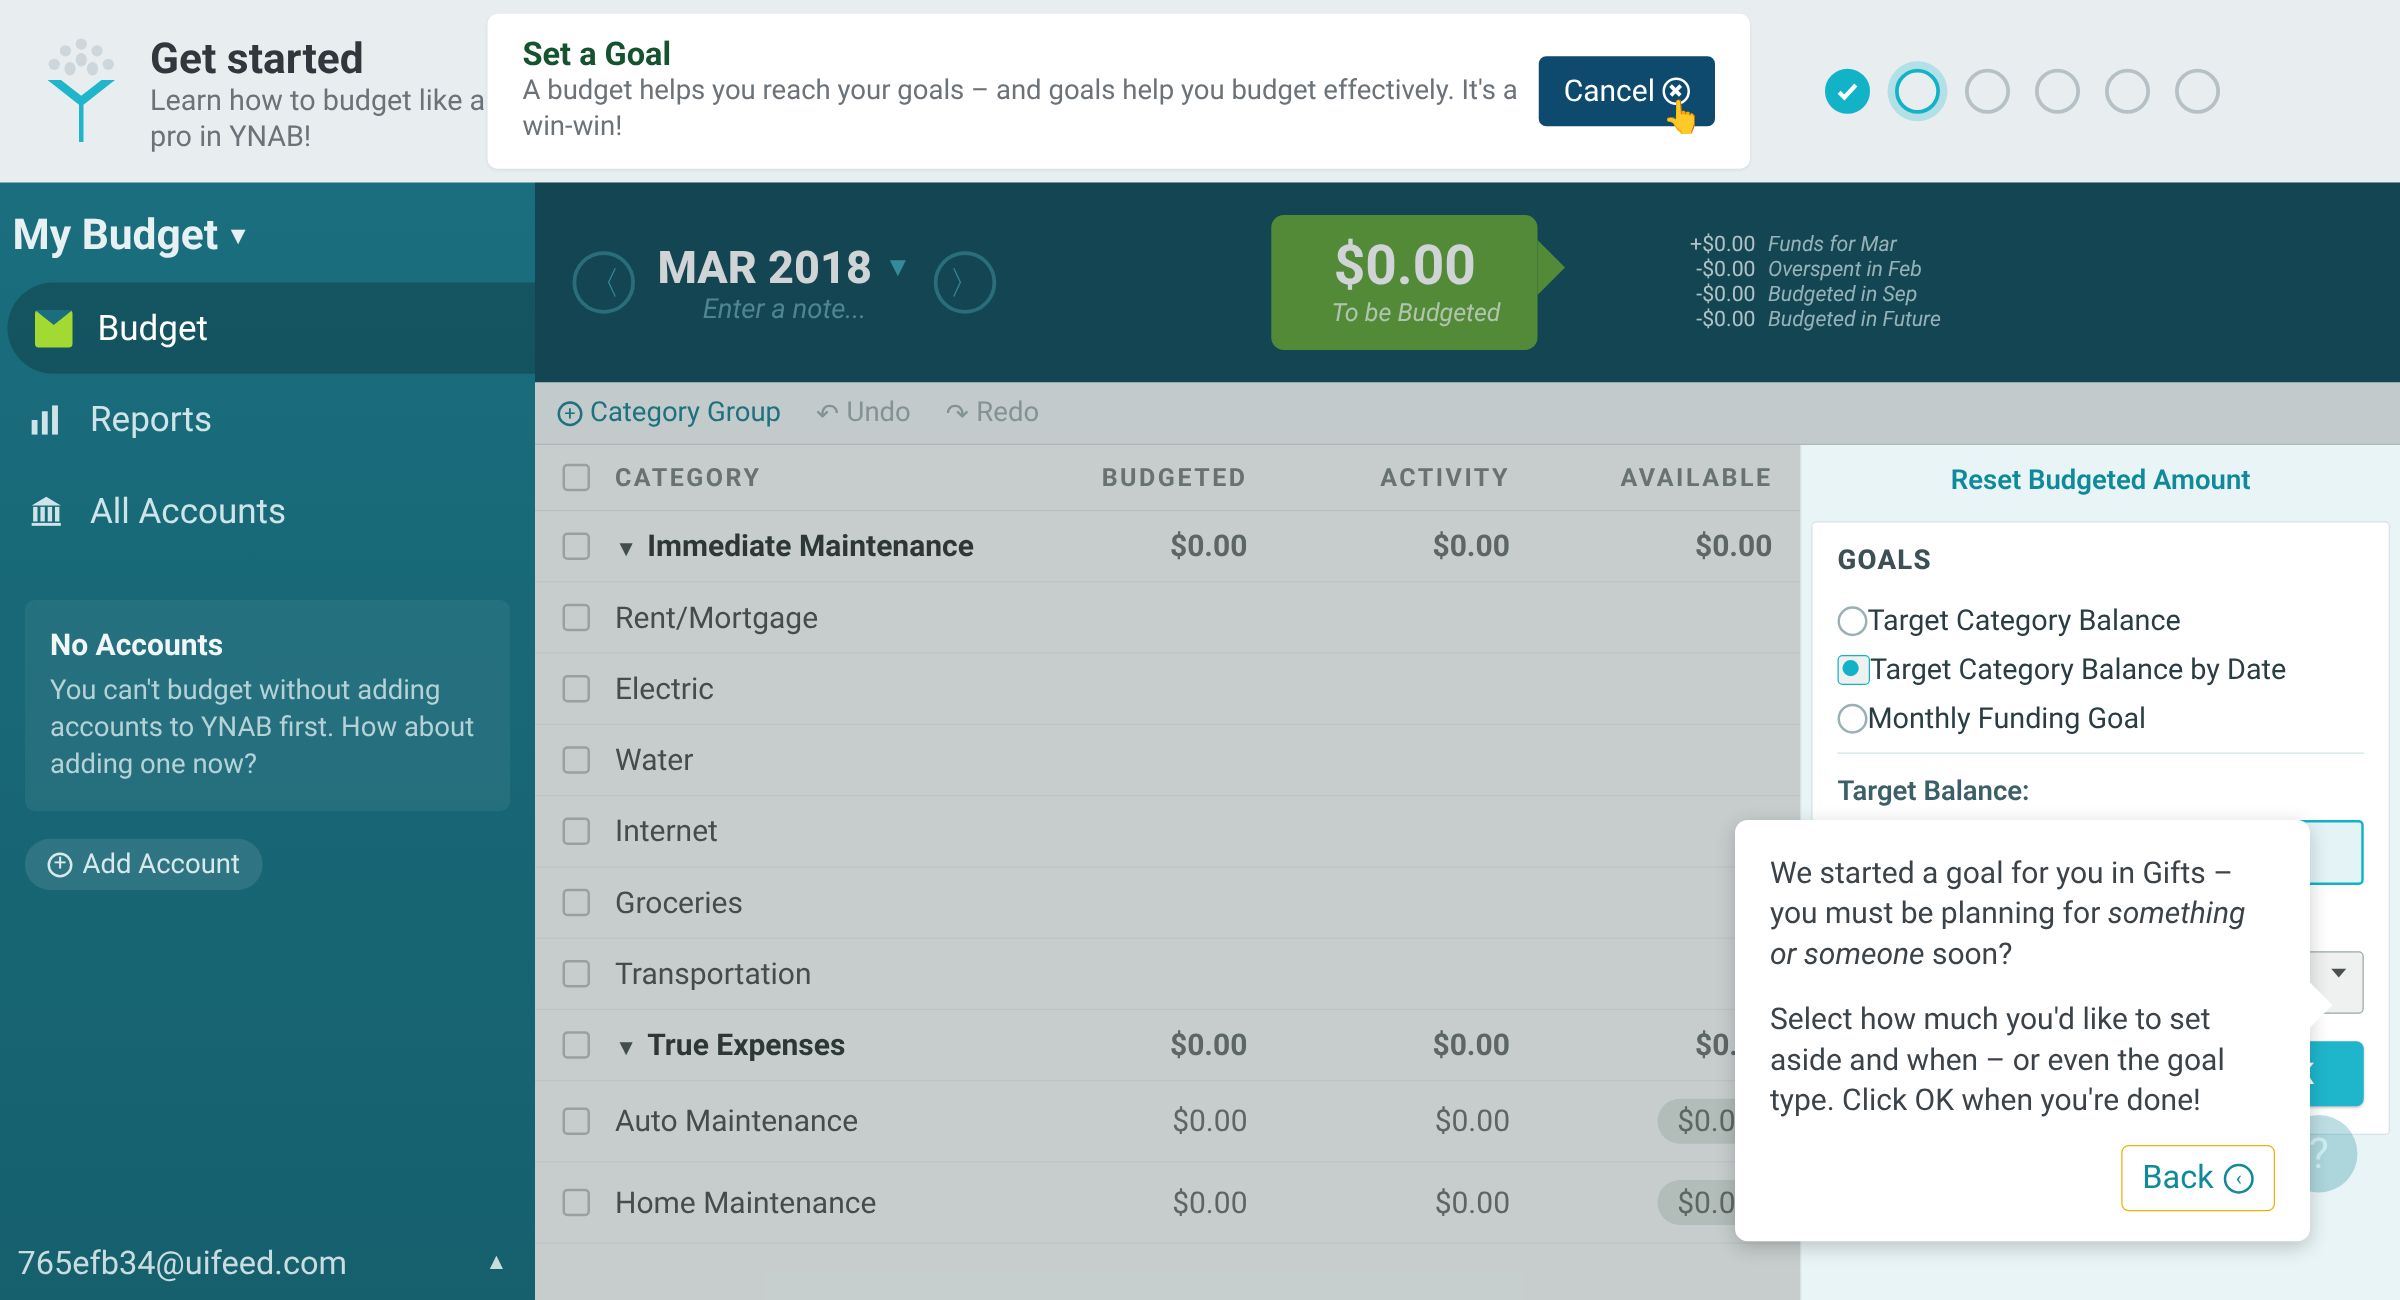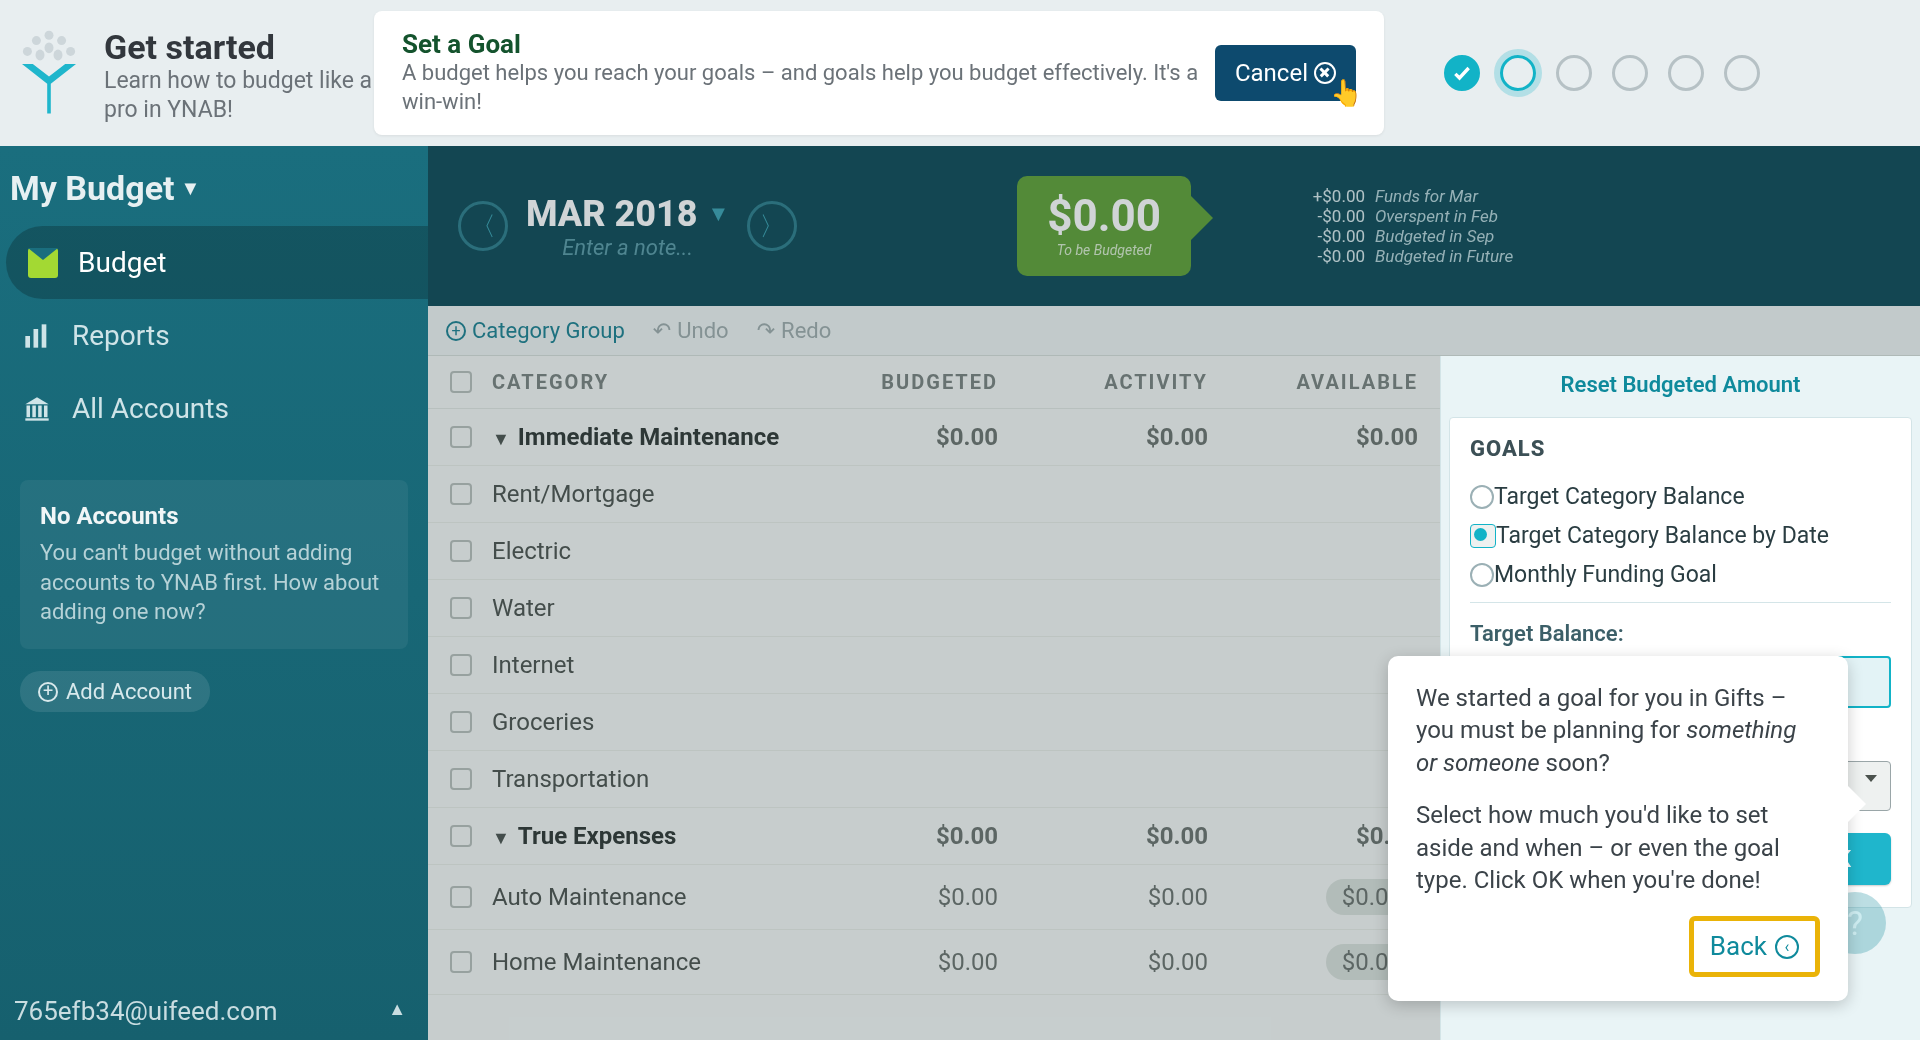--- a/index.html
+++ b/index.html
@@ -1,19 +1,19 @@
 <!DOCTYPE html>
 <html><head>
 <meta charset="utf-8">
 <style>
 * { margin: 0; padding: 0; box-sizing: border-box; font-family: -apple-system, "Segoe UI", Roboto, "Helvetica Neue", Arial, sans-serif; }
 body { background: #e8eef0; width: 1920px; height: 1040px; overflow: hidden; position: relative; }
 
 
-.onboarding { display: flex; align-items: center; height: 146px; background: #e8eef0; padding: 0 4px; }
+.onboarding { display: flex; align-items: center; height: 146px; background: #e8eef0; padding: 0 20px; }
 .ob-logo { width: 90px; display:flex; justify-content:center; }
 .ob-logo svg { width: 72px; height: 90px; }
 .ob-intro { width: 280px; padding: 5px 0 0 10px; }
 .ob-intro h1 { font-size: 34px; color: #32373d; font-weight: 700; }
 .ob-intro p { font-size: 23px; color: #6b7278; line-height: 1.25; }
 .ob-card { background: #fff; border-radius: 8px; padding: 18px 28px; width: 1010px; display: flex; align-items: center; justify-content: space-between; box-shadow: 0 1px 3px rgba(0,0,0,0.07); }
 .ob-card-text h2 { font-size: 26px; color: #14532d; font-weight: 700; margin-bottom: 0; }
 .ob-card-text p { font-size: 22px; color: #6b7278; line-height: 1.3; }
 .ob-cancel { background: #0d4a6e; color: #fff; border: none; border-radius: 6px; padding: 14px 20px; font-size: 24px; display: flex; align-items: center; gap: 6px; cursor: pointer; }
 .ob-cancel .x-circle { width: 22px; height: 22px; border: 2.5px solid #fff; border-radius: 50%; position: relative; }
@@ -51,21 +51,21 @@
 
 
 .budget-header { background: #0d4a56; height: 160px; display:flex; align-items:center; padding: 0 30px; gap: 40px; color:#dfeef1;}
 .bh-month-wrap { display:flex; align-items:center; gap: 18px; }
 .bh-arrow { width:50px; height:50px; border:3px solid #2c7d8b; border-radius:50%; display:flex; align-items:center; justify-content:center; color:#3aa2b2; font-size:26px; }
 .bh-month { text-align:center; }
 .bh-month h2 { font-size: 36px; color:#fff; font-weight:800; display:flex; align-items:center; gap:10px; }
 .bh-month .note { color:#5a9aa6; font-style:italic; font-size:22px; }
 .bh-tobudget { background: #5fa035; border-radius: 10px; padding: 14px 30px 18px 30px; text-align:center; position:relative; margin-left: 180px;}
 .bh-tobudget .amt { color:#fff; font-size:44px; font-weight:700; }
-.bh-tobudget .lbl { color:#d8ebcb; font-size:14px; font-style:italic; }
+.bh-tobudget .lbl { color:#d8ebcb; font-size:20px; font-style:italic;margin-left:18px; }
 .bh-tobudget::after { content:''; position:absolute; right:-22px; top:20px; border-top:22px solid transparent; border-bottom:22px solid transparent; border-left:22px solid #5fa035; }
 .bh-breakdown { margin-left:50px; font-size:17px; color:#d7e8eb; }
 .bh-breakdown div { display:flex; gap:10px; }
 .bh-breakdown .v { width: 84px; text-align:right; }
 .bh-breakdown .l { font-style:italic; color:#b5d3d8; }
 
 
 .toolbar { background: #eef3f1; height: 50px; display:flex; align-items:center; gap: 28px; padding: 0 18px; border-bottom:1px solid #d5ddd8; }
 .tb-btn { color:#1c8090; font-size:22px; display:flex; align-items:center; gap:6px; cursor:pointer;}
 .tb-btn.disabled { color:#9eabab; }
@@ -115,21 +115,21 @@
 .rp-notes { padding: 20px 20px; }
 .rp-notes h3 { font-size:22px; color:#3c5056; letter-spacing:1px; font-weight:800; margin-bottom:10px;}
 .rp-notes .ph { color:#8aa0a5; font-style:italic; font-size:22px;}
 .help-fab { position:absolute; right:34px; bottom:86px; width:62px; height:62px; border-radius:50%; background:rgba(15,138,156,0.28); color:#cfeef2; font-size:34px; display:flex; align-items:center; justify-content:center; z-index:30;}
 
 
 .popover { position:absolute; left: 960px; top: 510px; width: 460px; background:#fff; border-radius:10px; box-shadow:0 4px 16px rgba(0,0,0,0.2); padding: 26px 28px 24px 28px; z-index:40; font-size:24px; color:#3b4349; line-height:1.35;}
 .popover::after { content:''; position:absolute; right:-18px; top:130px; border-top:18px solid transparent; border-bottom:18px solid transparent; border-left:18px solid #fff; }
 .popover p { margin-bottom: 20px; }
 .popover em { font-style: italic; }
-.popover .back-btn { float:right; border:5px solid #eab308; border-radius:6px; padding:8px 16px; font-size:26px; color:#0f8a9c; display:flex; align-items:center; gap:8px; cursor:pointer;margin-left:36px;}
+.popover .back-btn { float:right; border:1px solid #eab308; border-radius:6px; padding:8px 16px; font-size:26px; color:#0f8a9c; display:flex; align-items:center; gap:8px; cursor:pointer;margin-left:36px;}
 .popover .back-btn .arr-circ { width:24px; height:24px; border:2.5px solid #0f8a9c; border-radius:50%; display:flex; align-items:center; justify-content:center; font-size:16px; }
 
 .cursor { position:absolute; left: 1330px; top: 78px; z-index:100; font-size:26px; pointer-events:none;}
 </style>
 </head>
 <body>
 
 <div class="onboarding">
   <div class="ob-logo">
     <svg viewBox="0 0 80 100">

